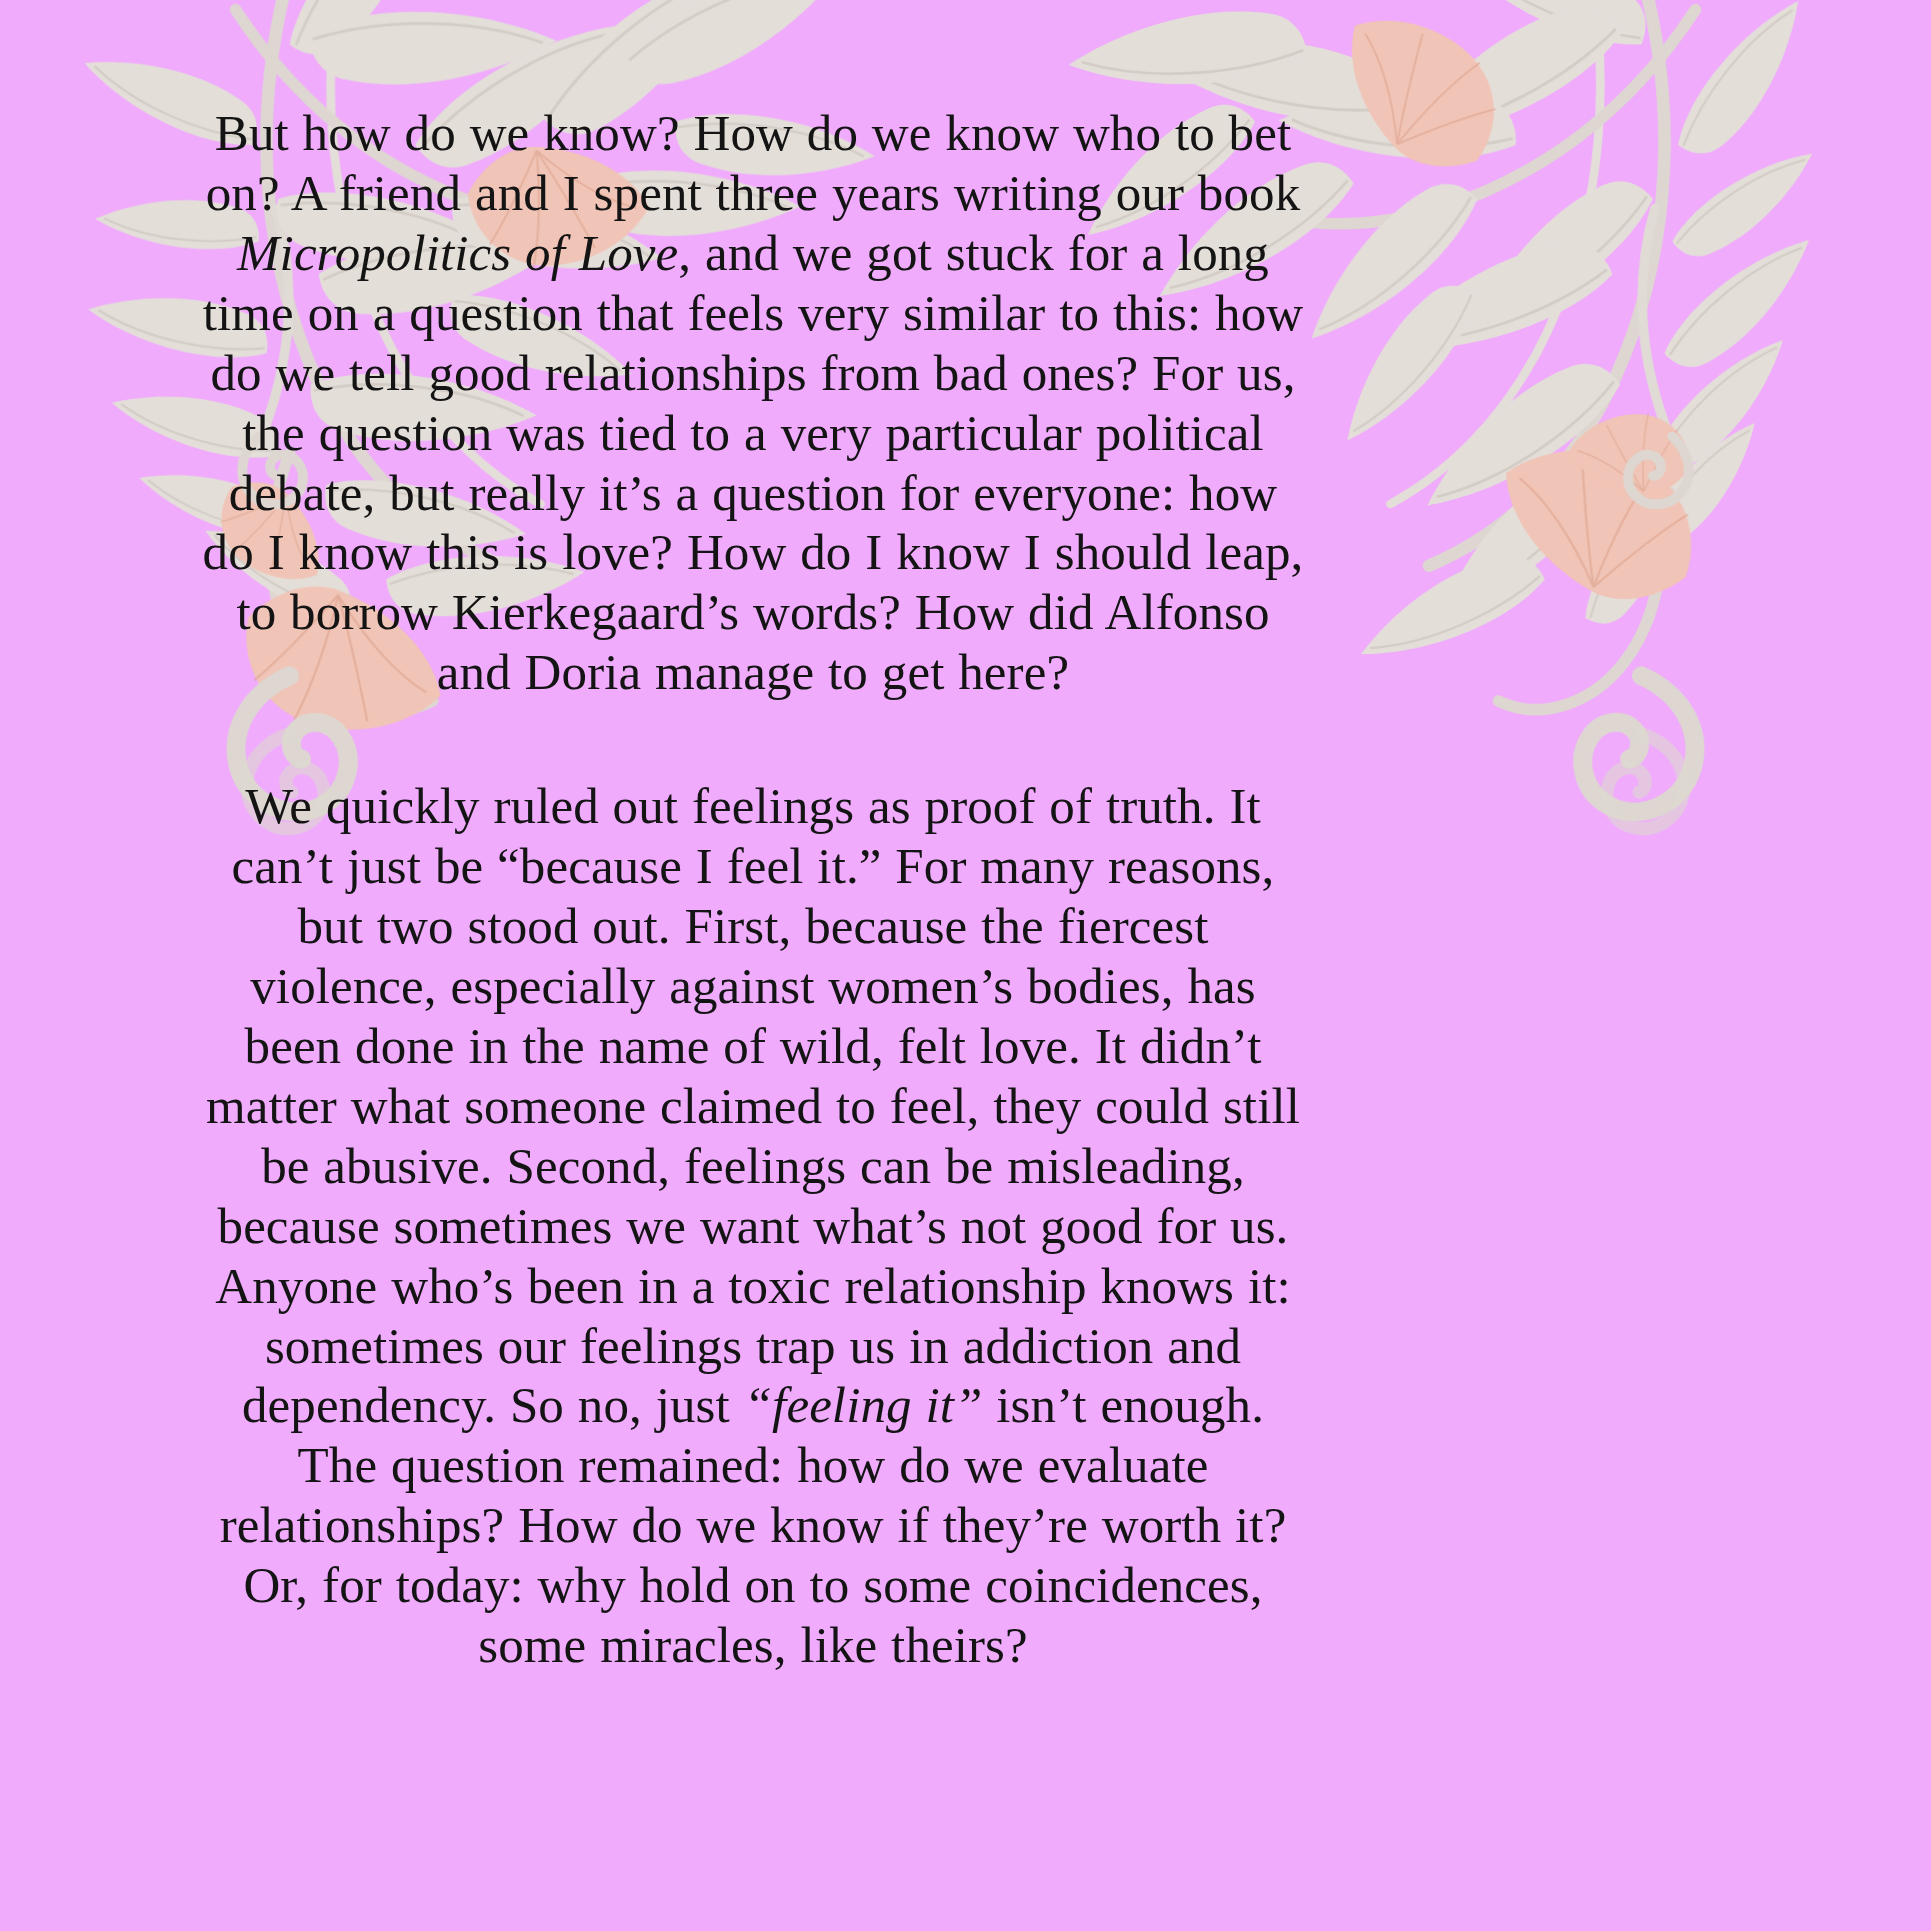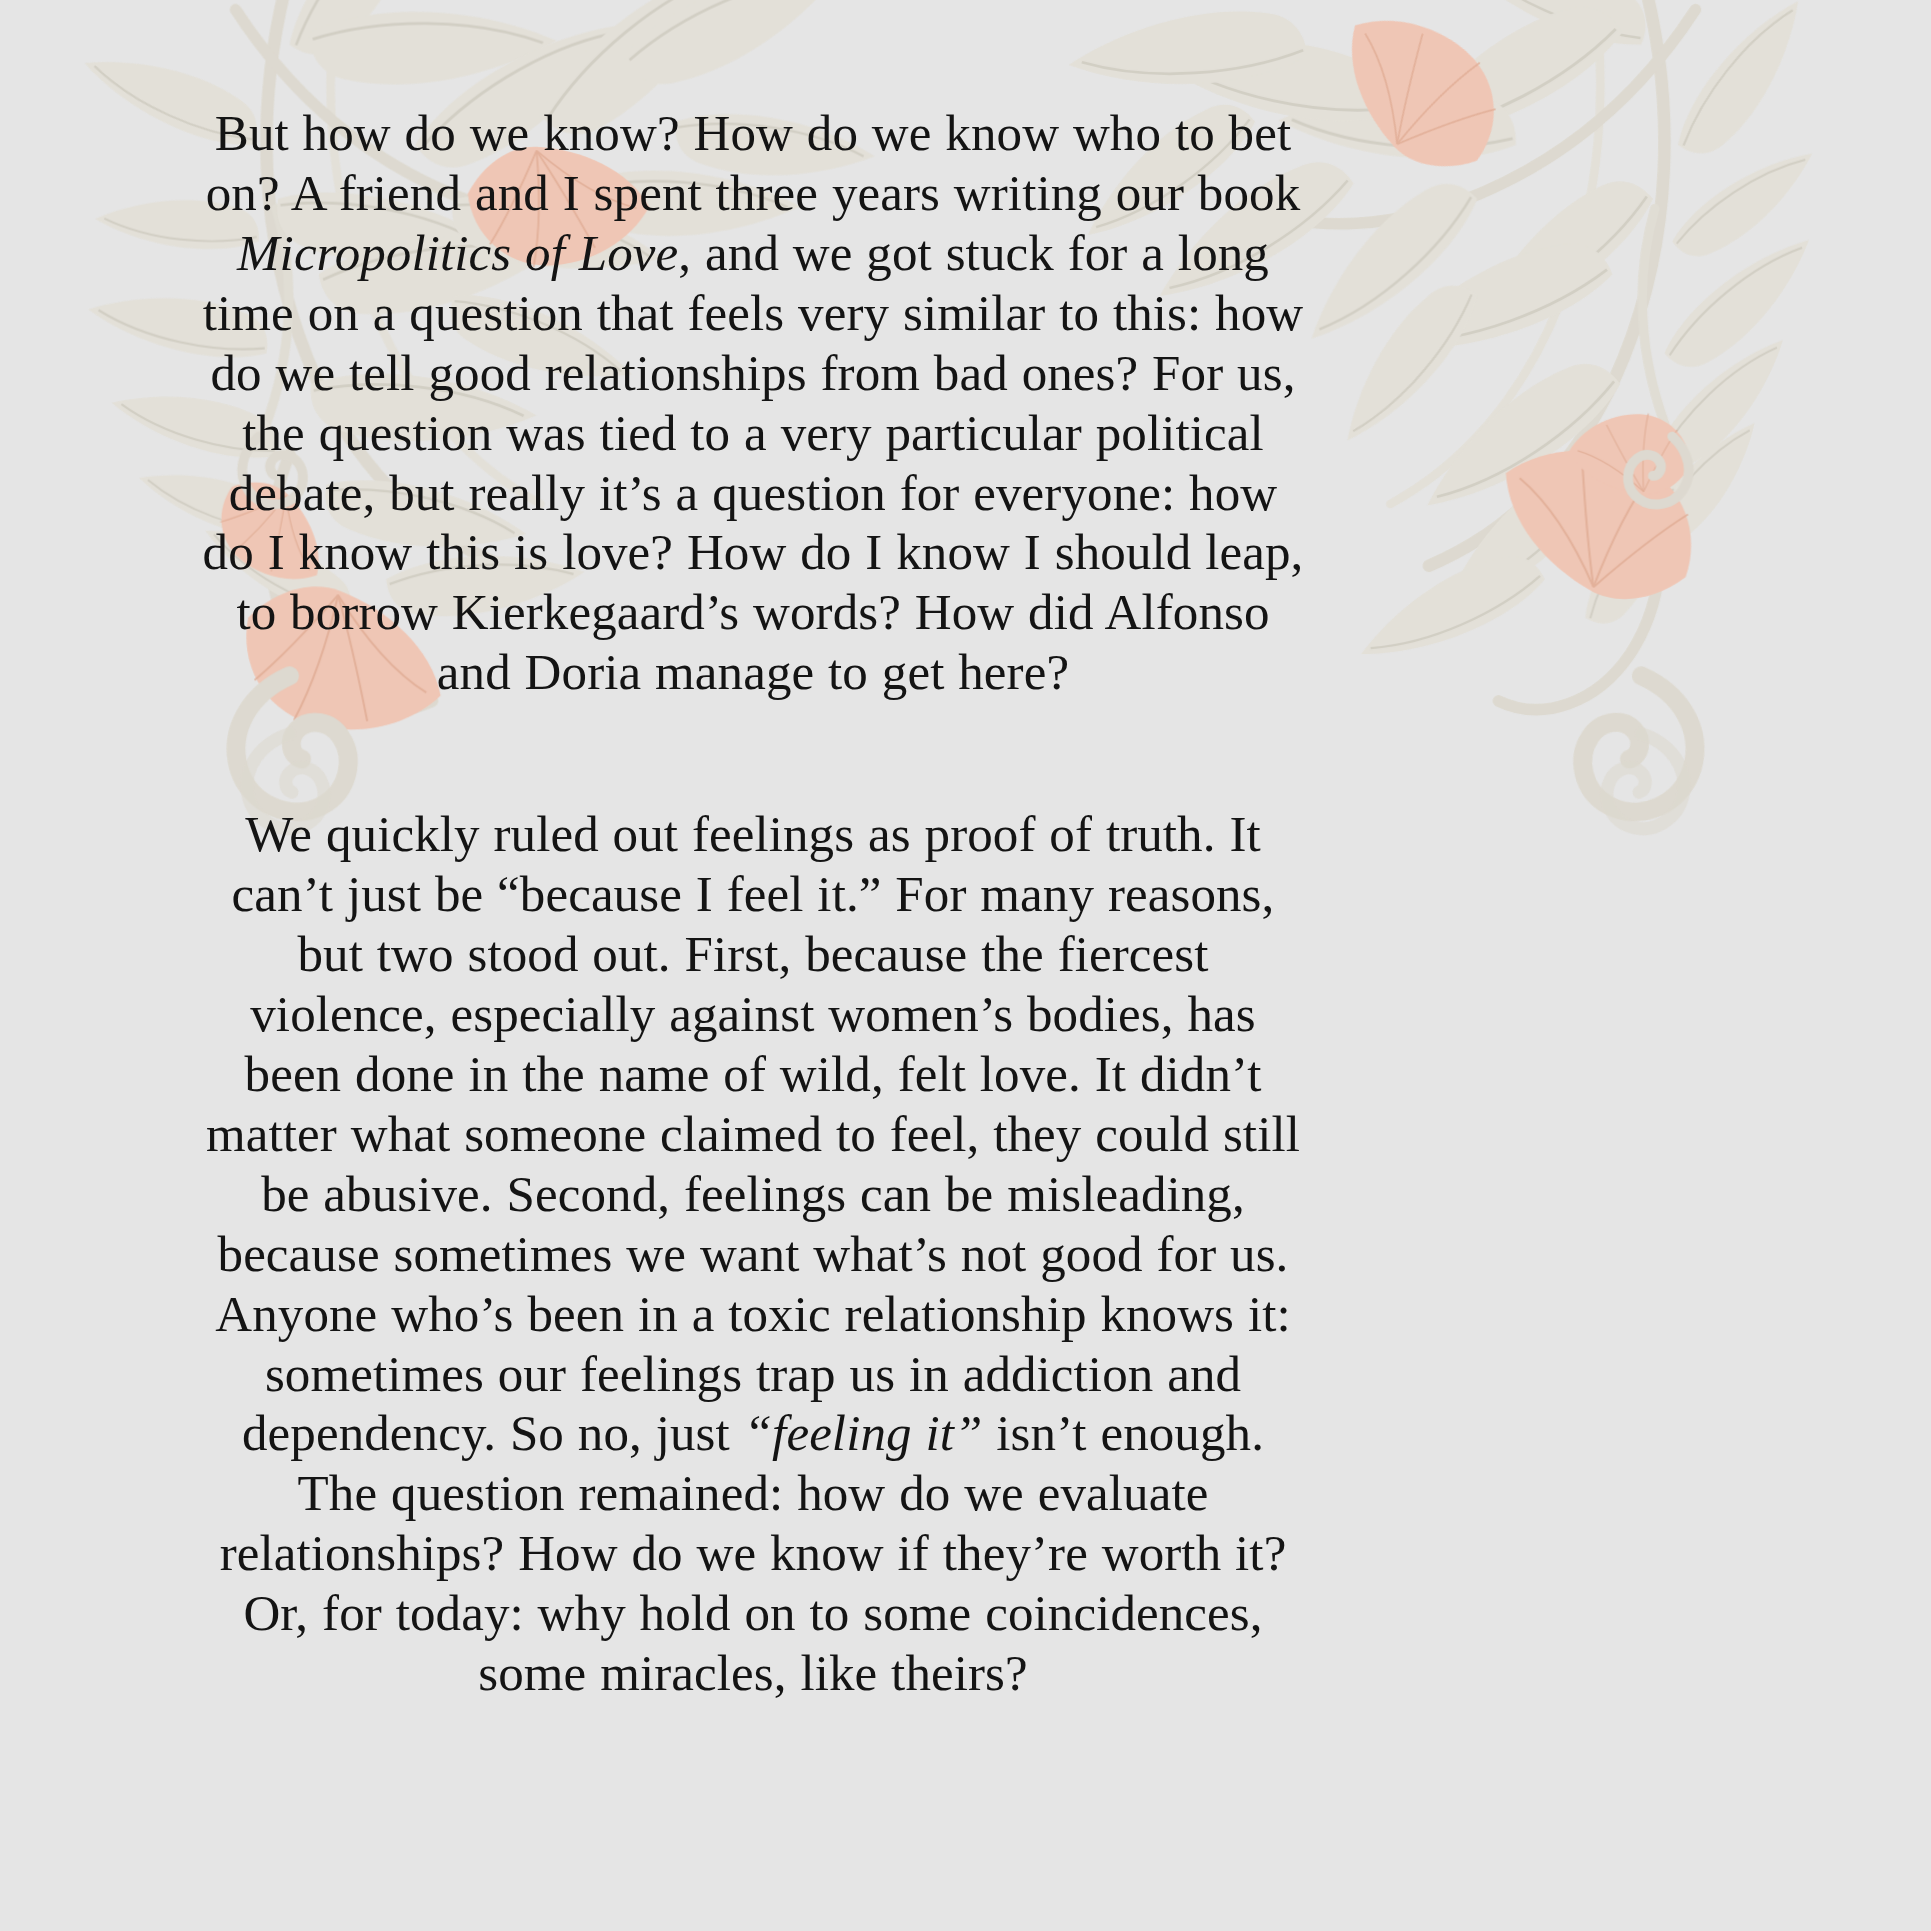--- a/index.html
+++ b/index.html
@@ -4,21 +4,21 @@
 <style>
   html, body {
     margin: 0;
     padding: 0;
     background: #ffffff;
   }
   #page {
     position: relative;
     width: 1931px;
     height: 1931px;
-    background: #e5e5e5;
+    background: #f0abfc;
     overflow: hidden;
     font-family: "Liberation Serif", "DejaVu Serif", serif;
   }
 
   
   #floral-layer {
     position: absolute;
     inset: 0;
     width: 1931px;
     height: 1931px;
@@ -39,21 +39,21 @@
   .para {
     color: #141414;
     font-size: 51px;
     line-height: 1.175;
     letter-spacing: 0.1px;
     word-spacing: 1px;
     text-align: center;
     margin: 0;
     font-weight: 400;
   }
-  #para-2 { margin-top: 102px; }
+  #para-2 { margin-top: 74px; }
 
   .it { font-style: italic; }
 </style>
 </head>
 <body>
 
 <div id="page">
 
   <svg id="floral-layer" viewBox="0 0 2000 2000" xmlns="http://www.w3.org/2000/svg">
     <defs>

